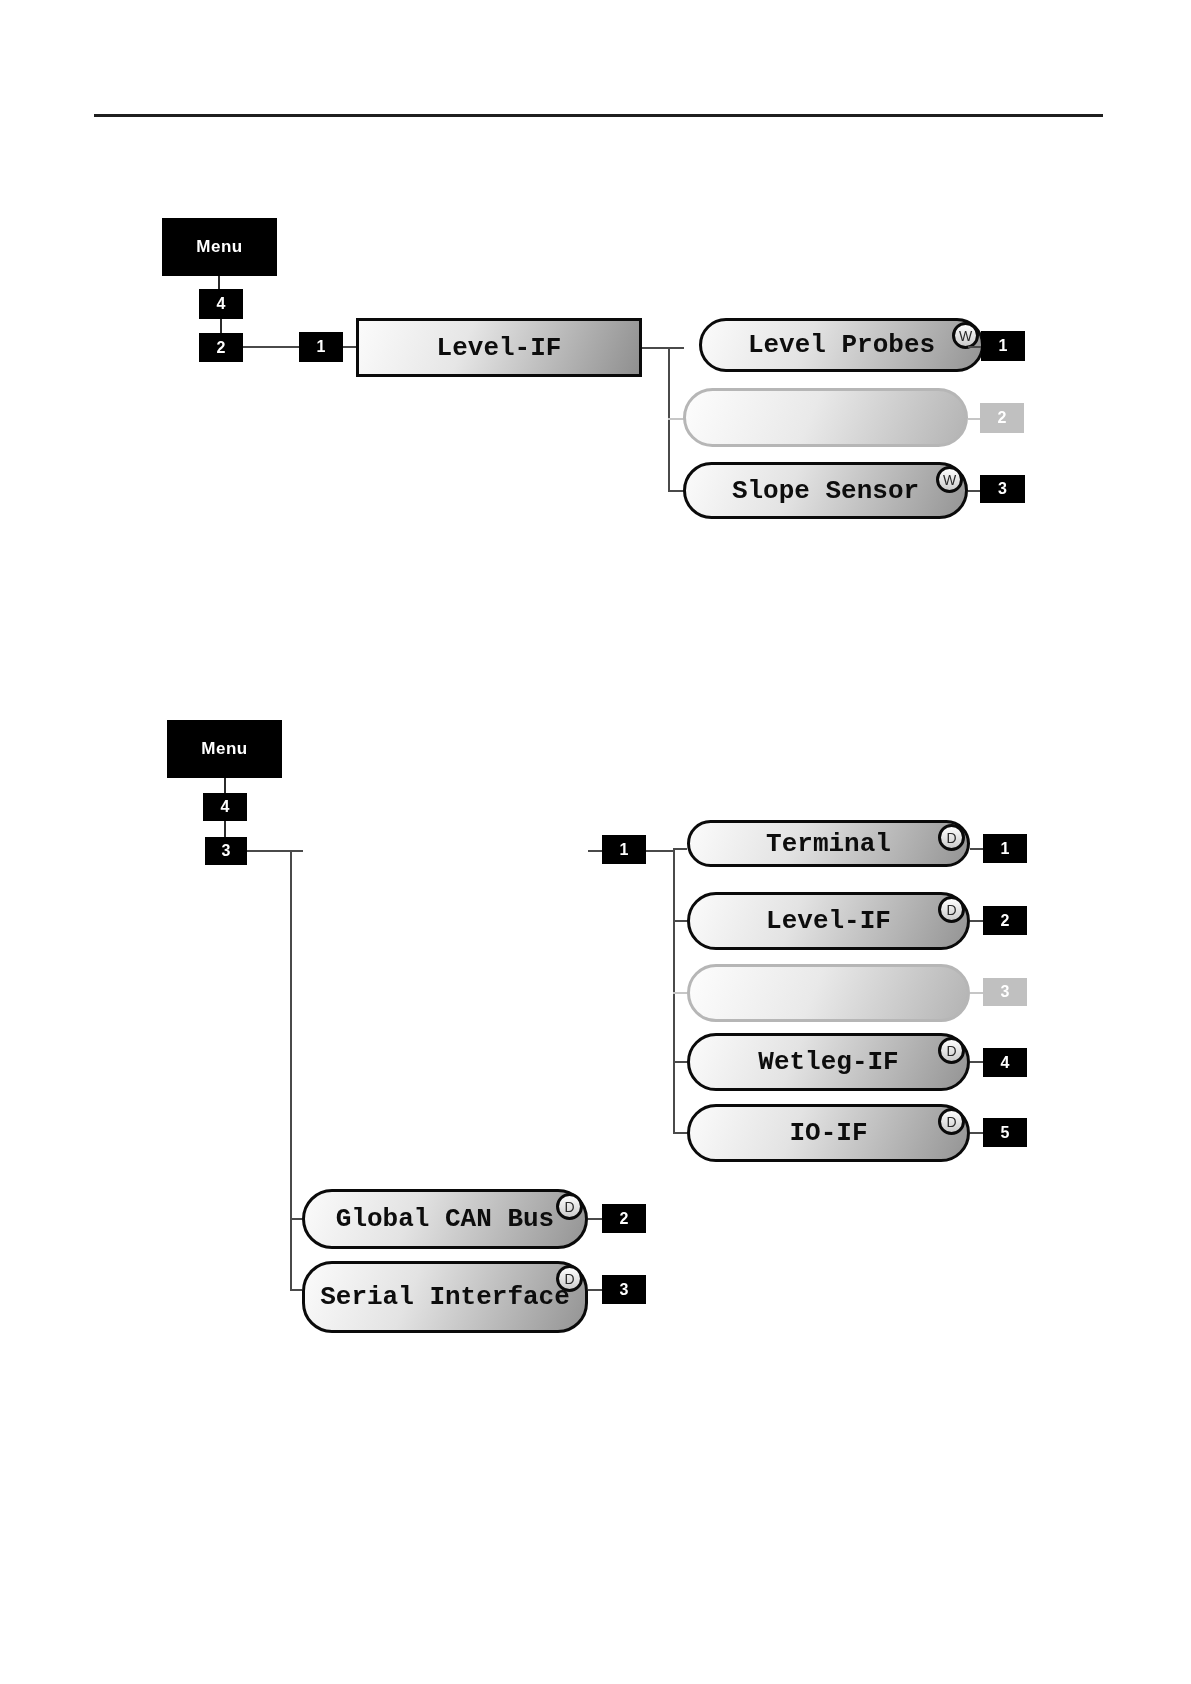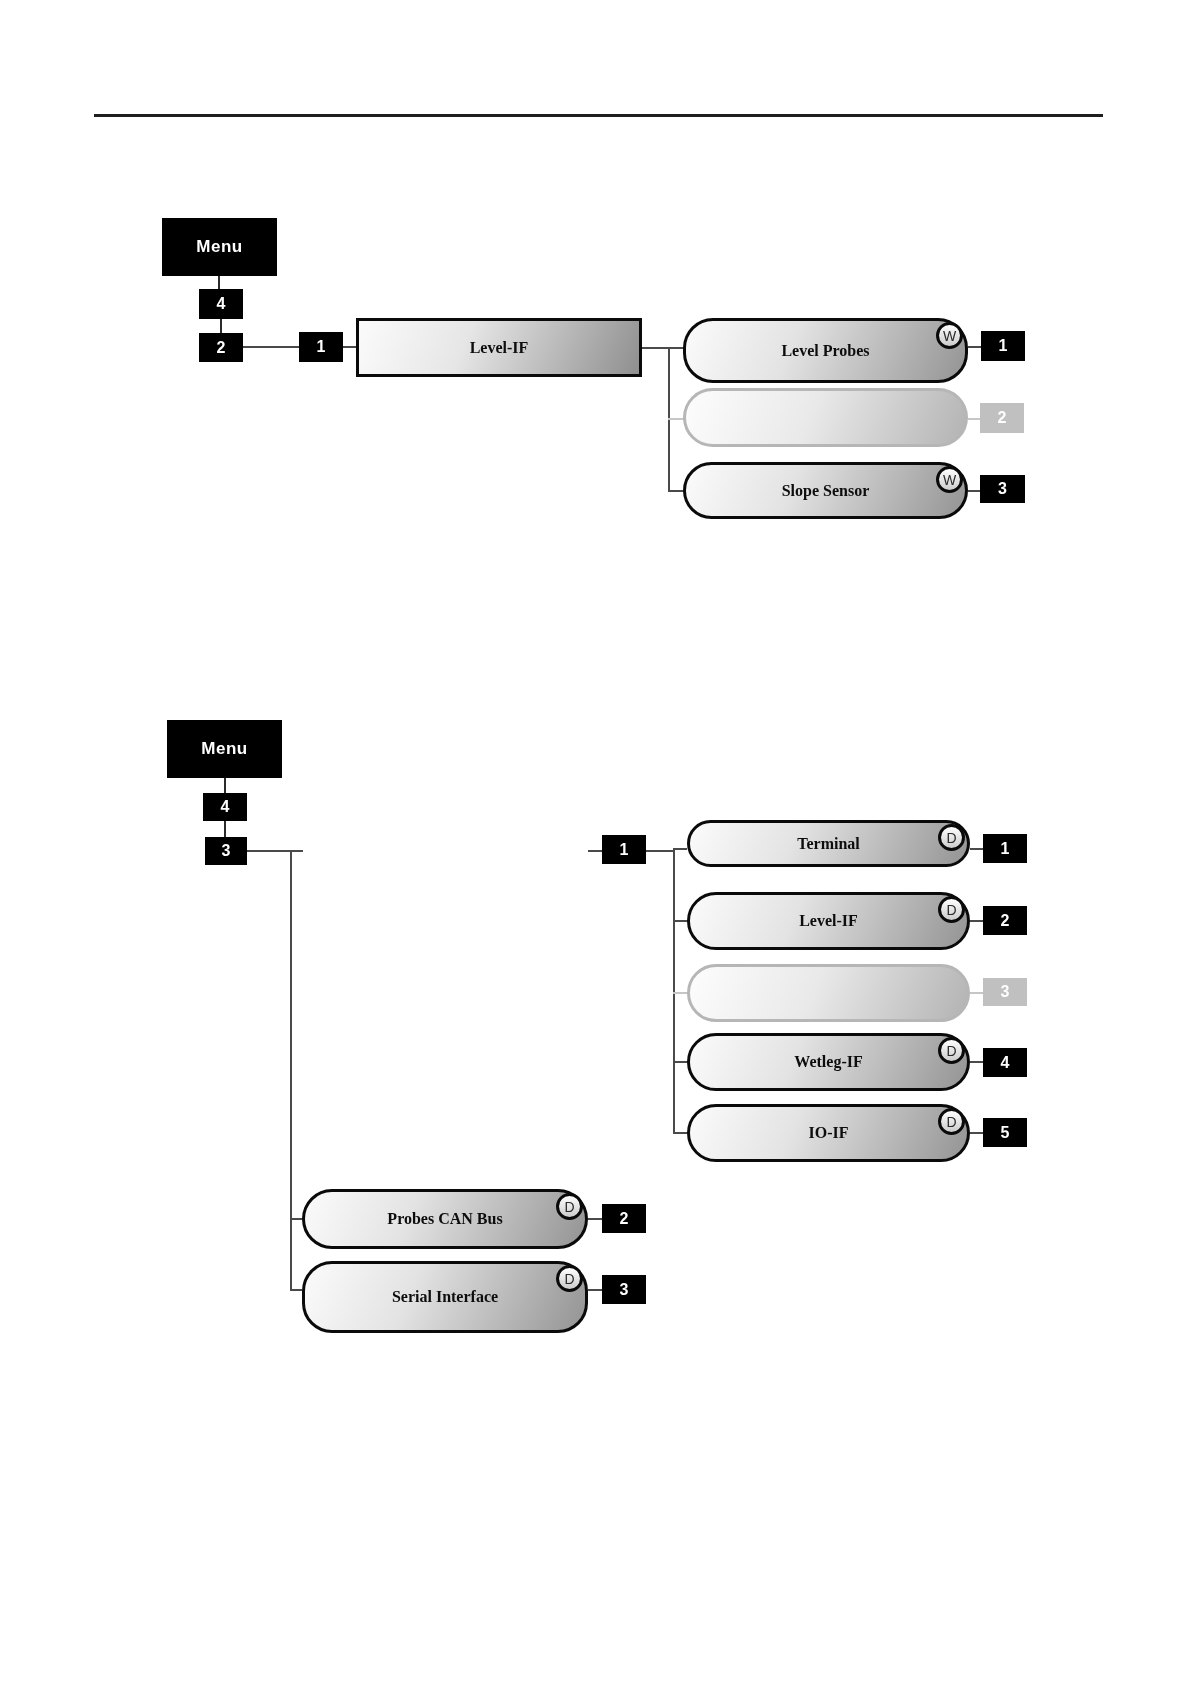--- a/index.html
+++ b/index.html
@@ -15,21 +15,21 @@
         display:flex;align-items:center;justify-content:center;}
   .nbox.disabled{background:#c0c0c0;color:#fff;}
   .rect-node{position:absolute;border:3px solid #0a0a0a;box-sizing:border-box;
         background:linear-gradient(113deg,#fbfbfb 0%,#e6e6e6 38%,#8f8f8f 100%);
         display:flex;align-items:center;justify-content:center;}
   .pill{position:absolute;border:3px solid #0a0a0a;box-sizing:border-box;border-radius:30px;
         background:linear-gradient(113deg,#fbfbfb 0%,#e3e3e3 38%,#949494 100%);
         display:flex;align-items:center;justify-content:center;}
   .pill.disabled{border-color:#b6b6b6;
         background:linear-gradient(113deg,#fdfdfd 0%,#e9e9e9 45%,#b3b3b3 100%);}
-  .node-label{font-family:Liberation Serif, serif;font-weight:bold;font-size:16px;
+  .node-label{font-family:Liberation Mono, monospace;font-weight:bold;font-size:26px;
         color:#0d0d0d;white-space:nowrap;text-align:right;}
   .badge{position:absolute;top:1px;right:2px;width:27px;height:27px;border-radius:50%;
         border:3px solid #0a0a0a;box-sizing:border-box;
         background:linear-gradient(180deg,#fefefe 0%,#cccccc 100%);
         display:flex;align-items:center;justify-content:center;
         font-size:14px;color:#2a2a2a;font-weight:normal;}
 </style>
 </head>
 <body>
 
@@ -57,21 +57,21 @@
   <div class="rect-node" style="left:356px;top:318px;width:286px;height:59px;">
     <span class="node-label">Level-IF</span>
   </div>
 
   <div class="line" style="left:642px;top:347px;width:27px;height:2px;"></div>
   <div class="line" style="left:668px;top:347px;width:2px;height:144px;"></div>
   <div class="line" style="left:668px;top:347px;width:16px;height:2px;"></div>
   <div class="line gray" style="left:668px;top:418px;width:16px;height:2px;"></div>
   <div class="line" style="left:668px;top:490px;width:16px;height:2px;"></div>
 
-  <div class="pill" style="left:683px;top:318px;width:285px;height:65px;">
+  <div class="pill" style="left:699px;top:318px;width:285px;height:54px;">
     <span class="node-label">Level Probes</span>
     <span class="badge">
       <span>W</span>
     </span>
   </div>
   <div class="line" style="left:968px;top:346px;width:13px;height:2px;"></div>
   <div class="nbox" style="left:981px;top:331px;width:44px;height:30px;">
     <span>1</span>
   </div>
 
@@ -168,21 +168,21 @@
       <span>D</span>
     </span>
   </div>
   <div class="line" style="left:970px;top:1132px;width:13px;height:2px;"></div>
   <div class="nbox" style="left:983px;top:1118px;width:44px;height:29px;">
     <span>5</span>
   </div>
 
   <div class="line" style="left:292px;top:1218px;width:10px;height:2px;"></div>
   <div class="pill" style="left:302px;top:1189px;width:286px;height:60px;">
-    <span class="node-label">Probes CAN Bus</span>
+    <span class="node-label">Global CAN Bus</span>
     <span class="badge">
       <span>D</span>
     </span>
   </div>
   <div class="line" style="left:588px;top:1218px;width:14px;height:2px;"></div>
   <div class="nbox" style="left:602px;top:1204px;width:44px;height:29px;">
     <span>2</span>
   </div>
 
   <div class="line" style="left:292px;top:1289px;width:10px;height:2px;"></div>

